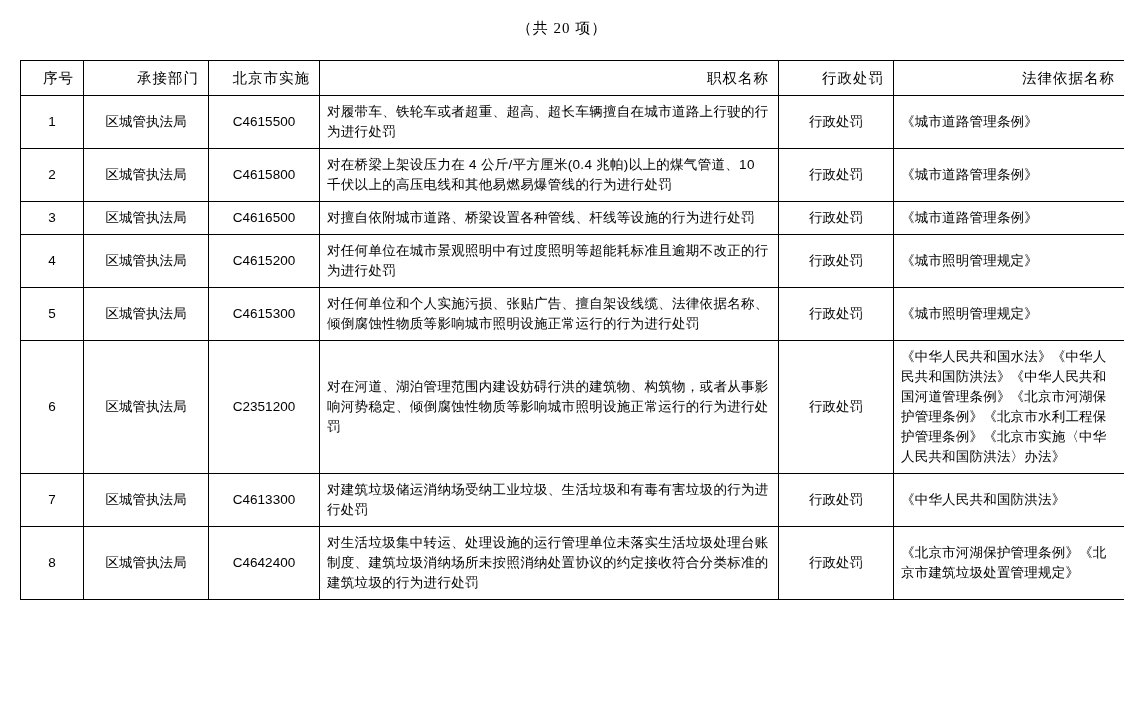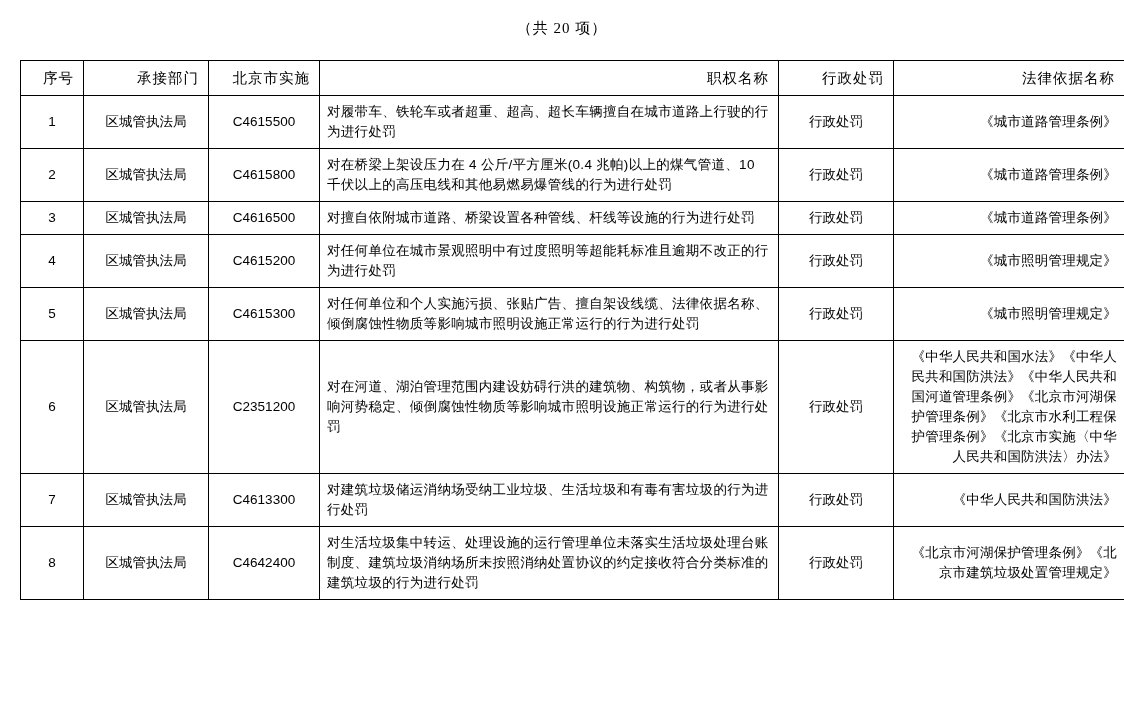--- a/index.html
+++ b/index.html
@@ -54,21 +54,21 @@
     font-weight: normal;
     font-size: 14.5px;
     padding: 7px 9px;
     letter-spacing: 1px;
   }
   .c-seq   { width: 44px;  text-align: center; }
   .c-dept  { width: 106px; text-align: center; }
   .c-code  { width: 92px;  text-align: center; }
   .c-name  { width: 440px; text-align: left; }
   .c-type  { width: 96px;  text-align: center; }
-  .c-law   { width: 212px; text-align: right; }
+  .c-law   { width: 212px; text-align: left; }
   .c-level { width: 88px;  text-align: center; }
 
   td.c-name { letter-spacing: 0.3px; margin-left: 9px; }
   td.c-law  { letter-spacing: 0.2px; line-height: 20px; }
 </style>
 </head>
 <body>
 
 <div class="page">
 

